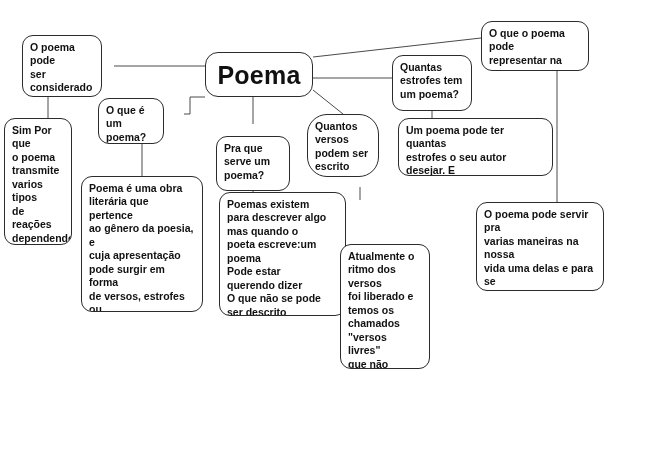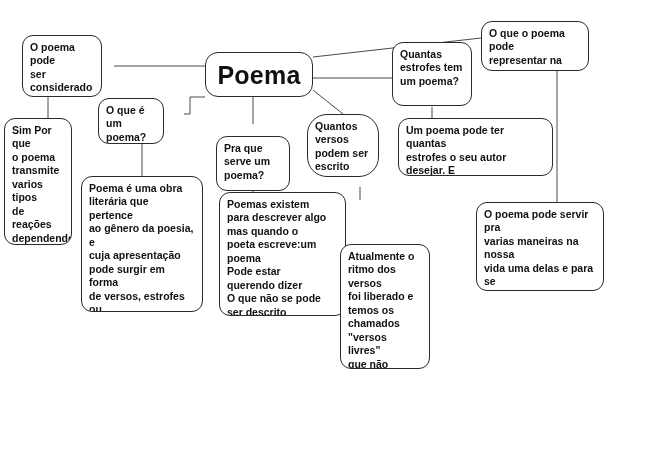--- a/index.html
+++ b/index.html
@@ -118,21 +118,21 @@
 poema ?</div>
     <div class="node a" style="left: 340px; top: 200px; width: 90px; height: 125px; border-color: rgb(43, 43, 43); color: rgb(17, 17, 17); margin-top: 44px;">Atualmente o
 ritmo dos versos
 foi liberado e
 temos os
 chamados
 "versos livres"
 que não seguem
 nenhuma
 métrica.</div>
-    <div class="node q" style="left: 392px; top: 42px; width: 80px; height: 64px; border-color: rgb(43, 43, 43); color: rgb(17, 17, 17);">Quantas
+    <div class="node q" style="left: 392px; top: 55px; width: 80px; height: 56px; border-color: rgb(43, 43, 43); color: rgb(17, 17, 17);">Quantas
 estrofes tem
 um poema?</div>
     <div class="node a" style="left: 398px; top: 118px; width: 155px; height: 58px; border-color: rgb(43, 43, 43); color: rgb(17, 17, 17);">Um poema pode ter quantas
 estrofes o seu autor desejar. E
 cada estrofe poderá também ter
 um número variado de versos.
 Isto tudo fica a critério do autor.</div>
     <div class="node q" style="left: 481px; top: 21px; width: 108px; height: 50px; border-color: rgb(43, 43, 43); color: rgb(17, 17, 17);">O que o poema pode
 representar na nossa
 vida ?</div>

